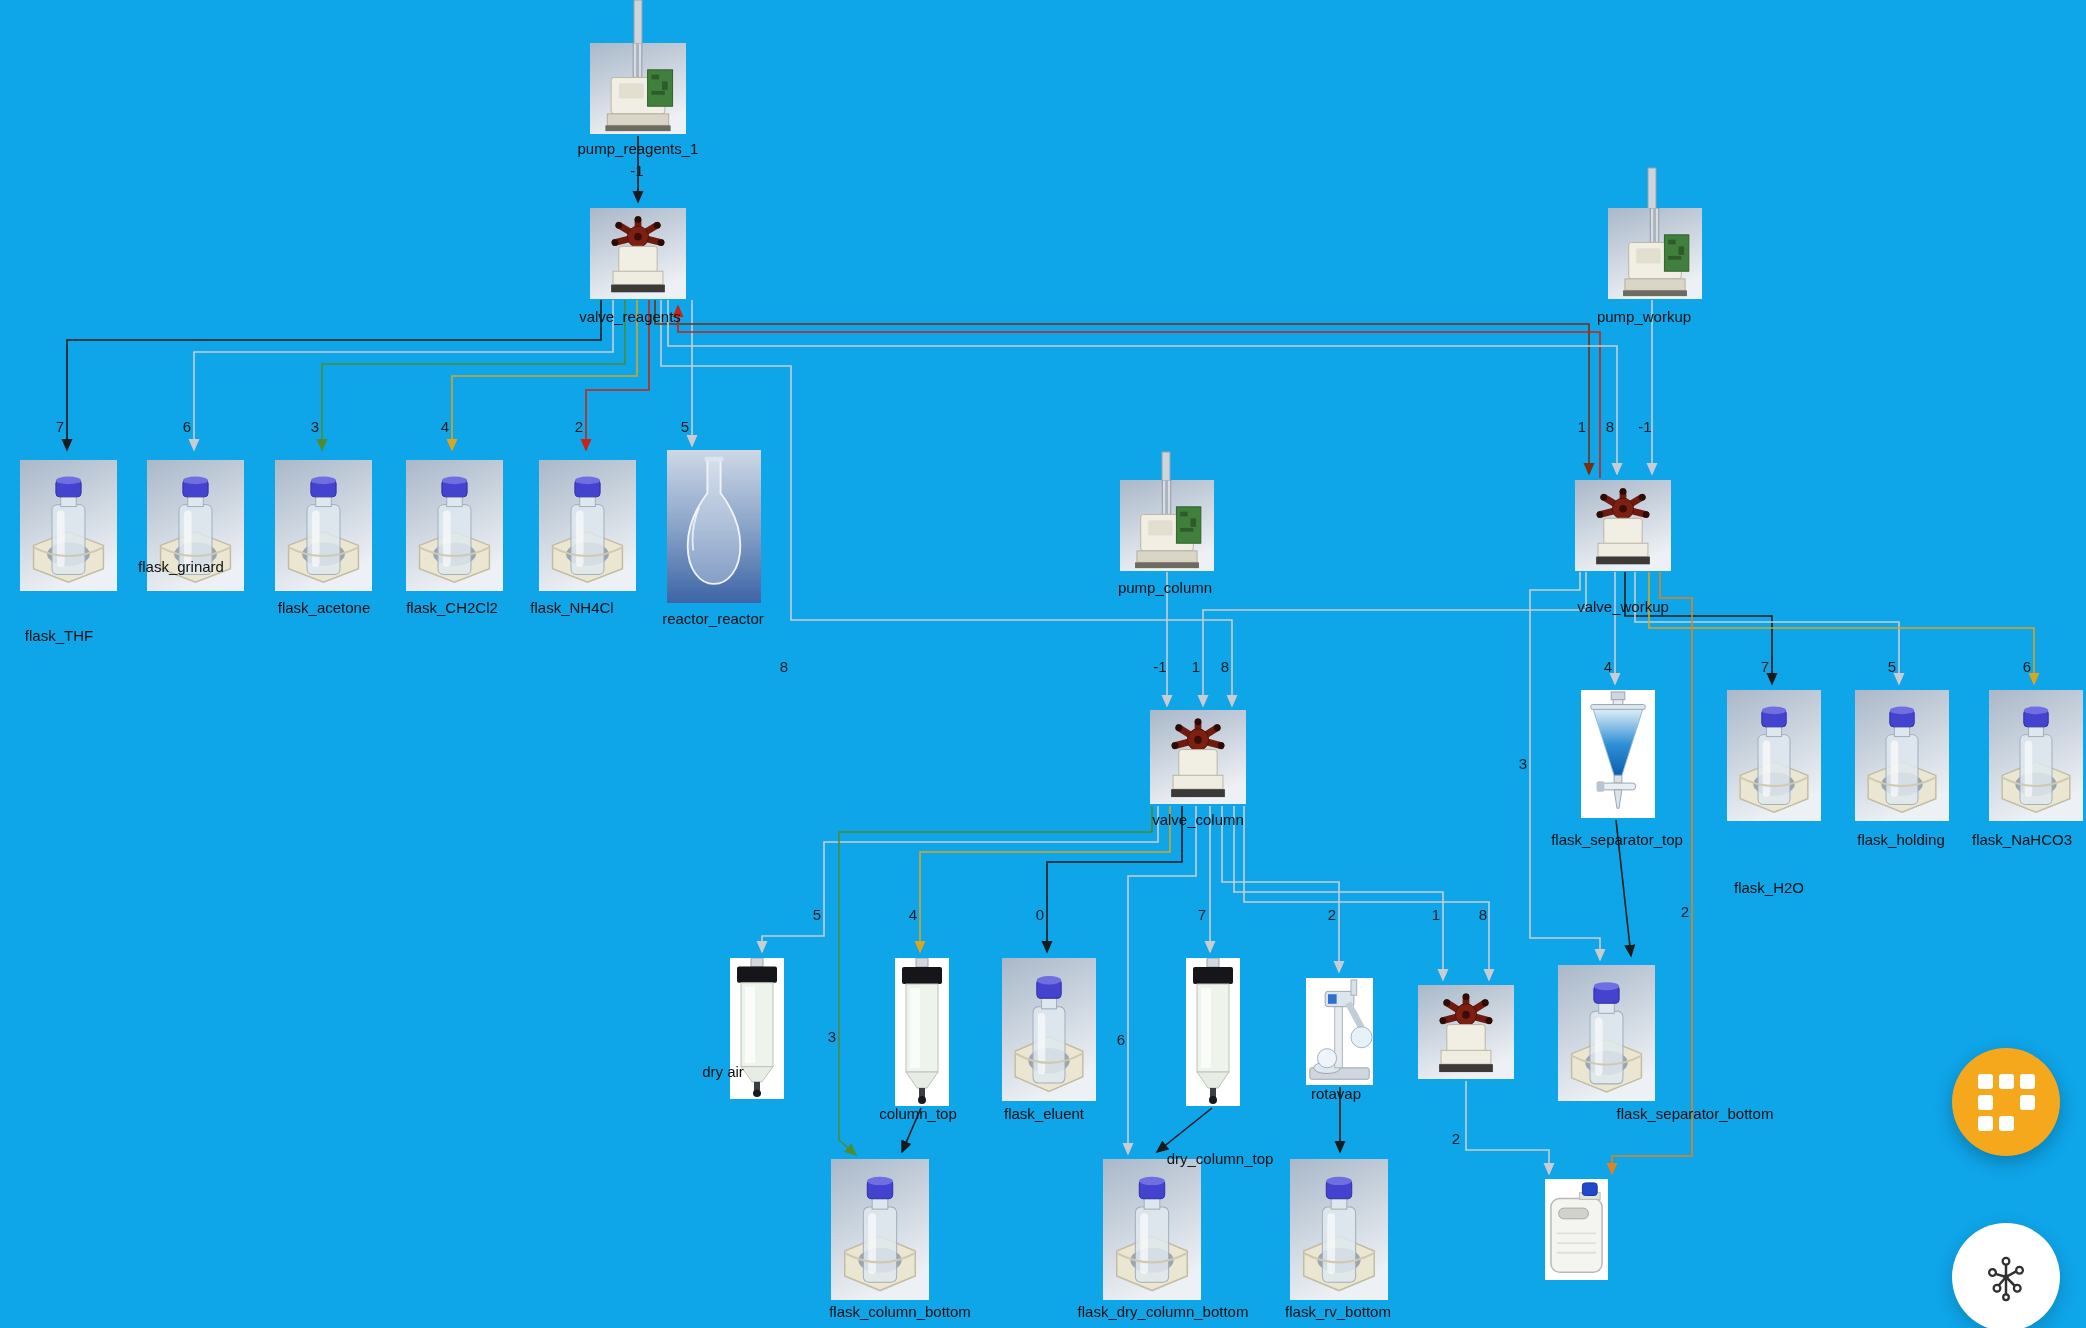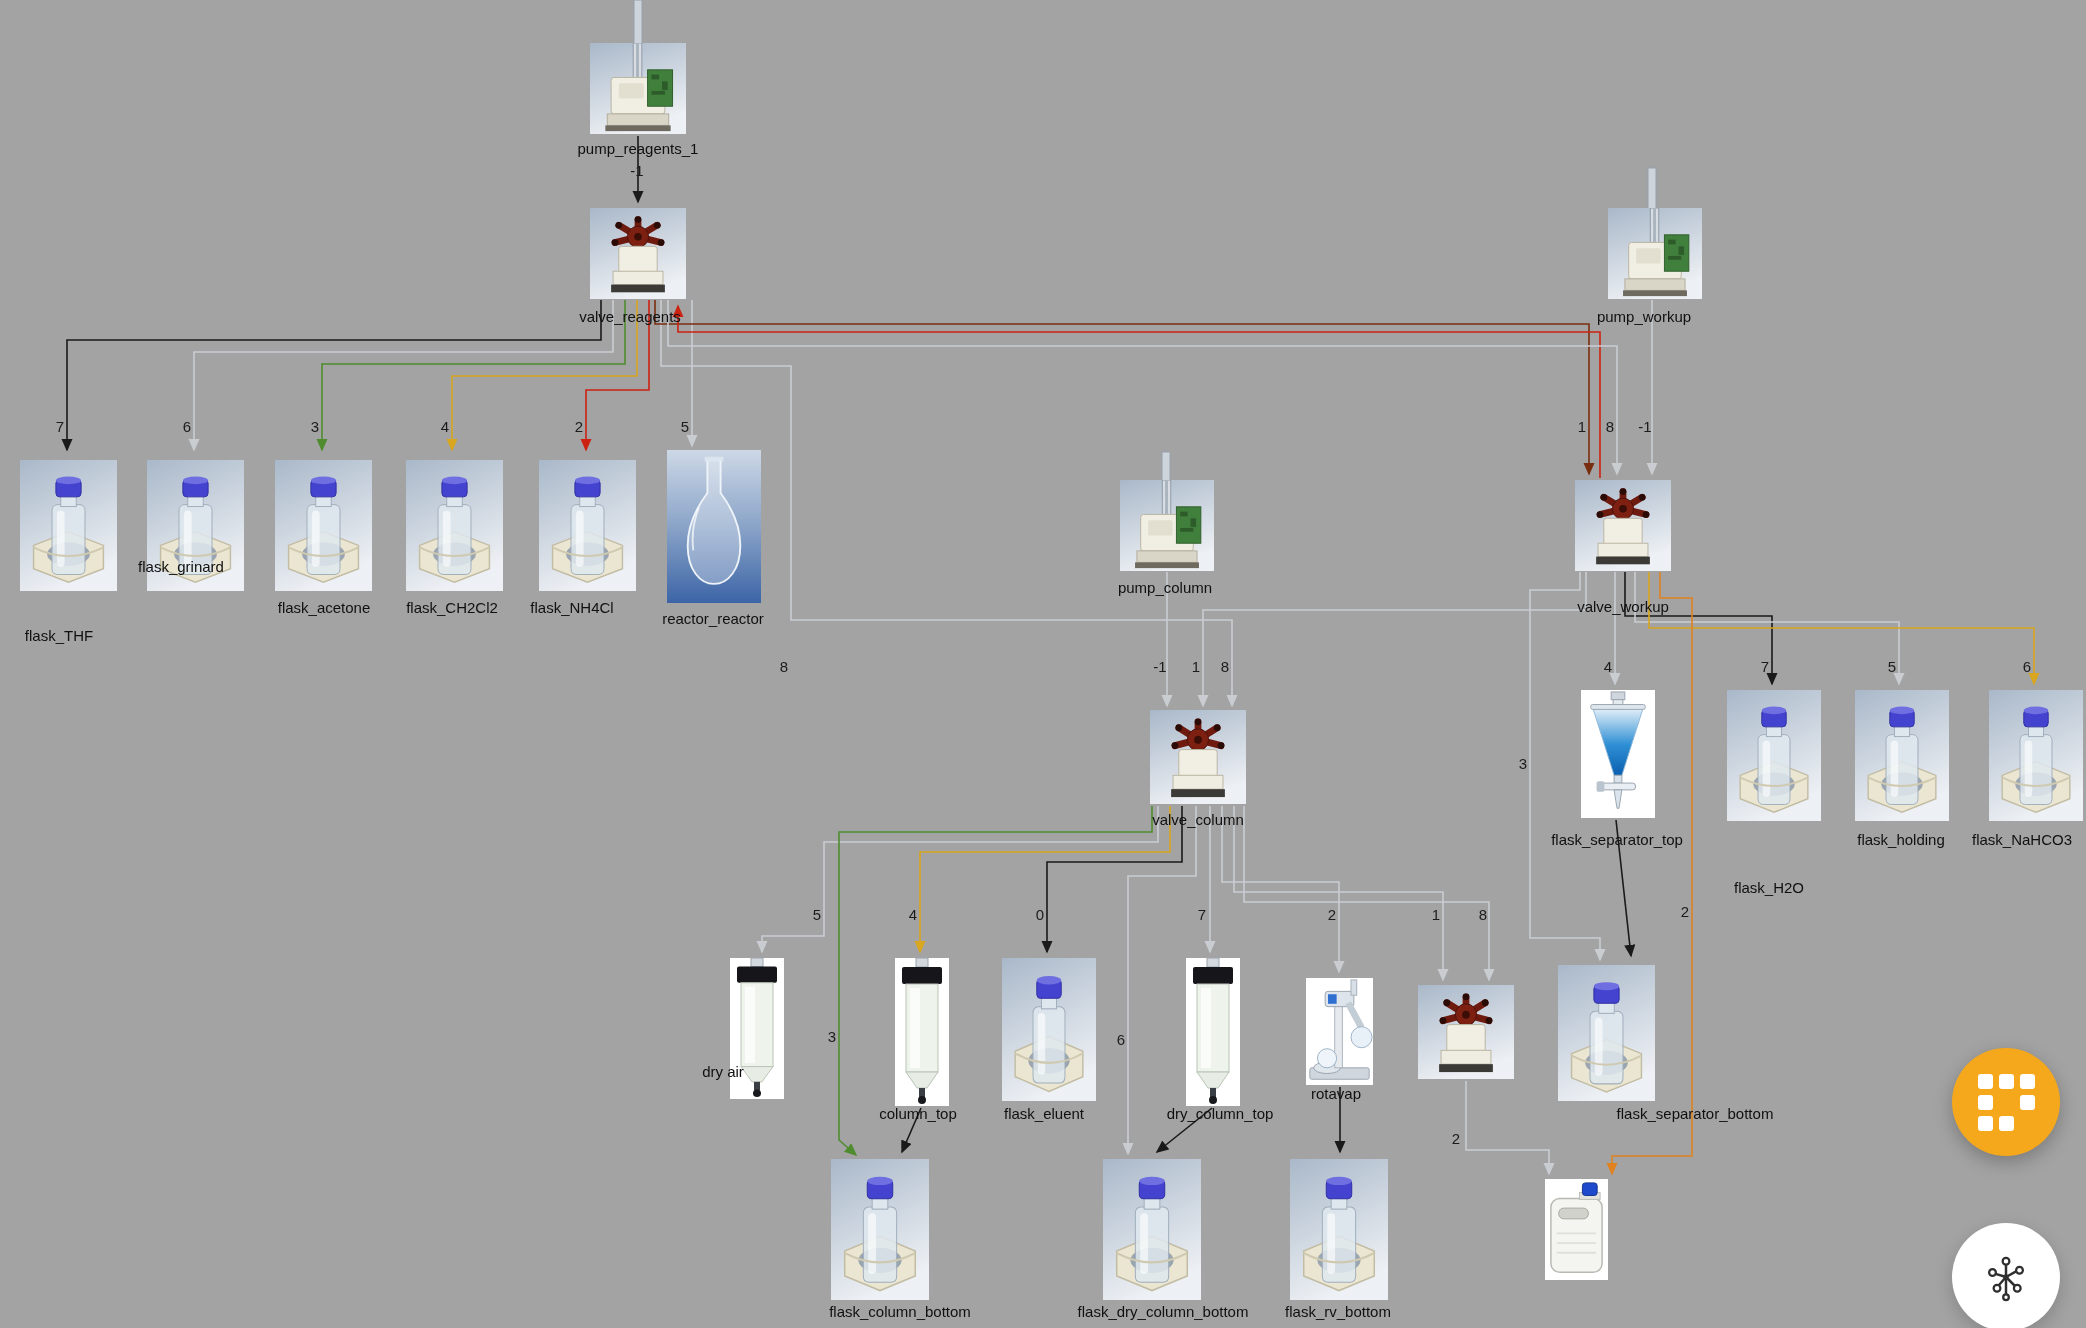--- a/index.html
+++ b/index.html
@@ -1,16 +1,16 @@
 <!DOCTYPE html>
 <html><head>
 <meta charset="utf-8">
 <style>
   html,body{margin:0;padding:0;background:#fff;}
-  #stage{position:relative;width:2086px;height:1328px;background:#a3a3a3;overflow:hidden;
+  #stage{position:relative;width:2086px;height:1328px;background:#0ea5e9;overflow:hidden;
          font-family:"Liberation Sans",sans-serif;}
   #edges{position:absolute;left:0;top:0;width:2086px;height:1328px;z-index:1;}
   .node{position:absolute;z-index:2;}
   .node svg{width:100%;height:100%;display:block;}
   .nlabel{position:absolute;z-index:3;font-size:15px;color:#101010;white-space:nowrap;
           transform:translateX(-50%);}
   .elabel{position:absolute;z-index:3;font-size:15px;color:#1c1c1c;transform:translate(-50%,-50%);}
   .fab{position:absolute;z-index:5;width:108px;height:108px;border-radius:50%;
        display:flex;align-items:center;justify-content:center;cursor:pointer;}
   .fab-orange{background:#f5a81c;box-shadow:0 6px 18px rgba(0,0,0,.25);}
@@ -362,21 +362,21 @@
 <div class="nlabel" style="left:1165px;top:579px">pump_column</div>
 <div class="nlabel" style="left:1623px;top:598px">valve_workup</div>
 <div class="nlabel" style="left:1198px;top:811px">valve_column</div>
 <div class="nlabel" style="left:1617px;top:831px">flask_separator_top</div>
 <div class="nlabel" style="left:1769px;top:879px">flask_H2O</div>
 <div class="nlabel" style="left:1901px;top:831px">flask_holding</div>
 <div class="nlabel" style="left:2022px;top:831px">flask_NaHCO3</div>
 <div class="nlabel" style="left:723px;top:1063px">dry air</div>
 <div class="nlabel" style="left:918px;top:1105px">column_top</div>
 <div class="nlabel" style="left:1044px;top:1105px">flask_eluent</div>
-<div class="nlabel" style="left:1220px;top:1105px">dry_column_top</div>
+<div class="nlabel" style="left:1220px;top:1150px">dry_column_top</div>
 <div class="nlabel" style="left:1336px;top:1085px">rotavap</div>
 <div class="nlabel" style="left:1695px;top:1105px">flask_separator_bottom</div>
 <div class="nlabel" style="left:900px;top:1303px">flask_column_bottom</div>
 <div class="nlabel" style="left:1163px;top:1303px">flask_dry_column_bottom</div>
 <div class="nlabel" style="left:1338px;top:1303px">flask_rv_bottom</div>
 <div class="nlabel" style="left:1568px;top:1353px">waste_workup</div>
 
 <div class="elabel" style="left:637px;top:170px">-1</div>
 <div class="elabel" style="left:60px;top:426px">7</div>
 <div class="elabel" style="left:187px;top:426px">6</div>

